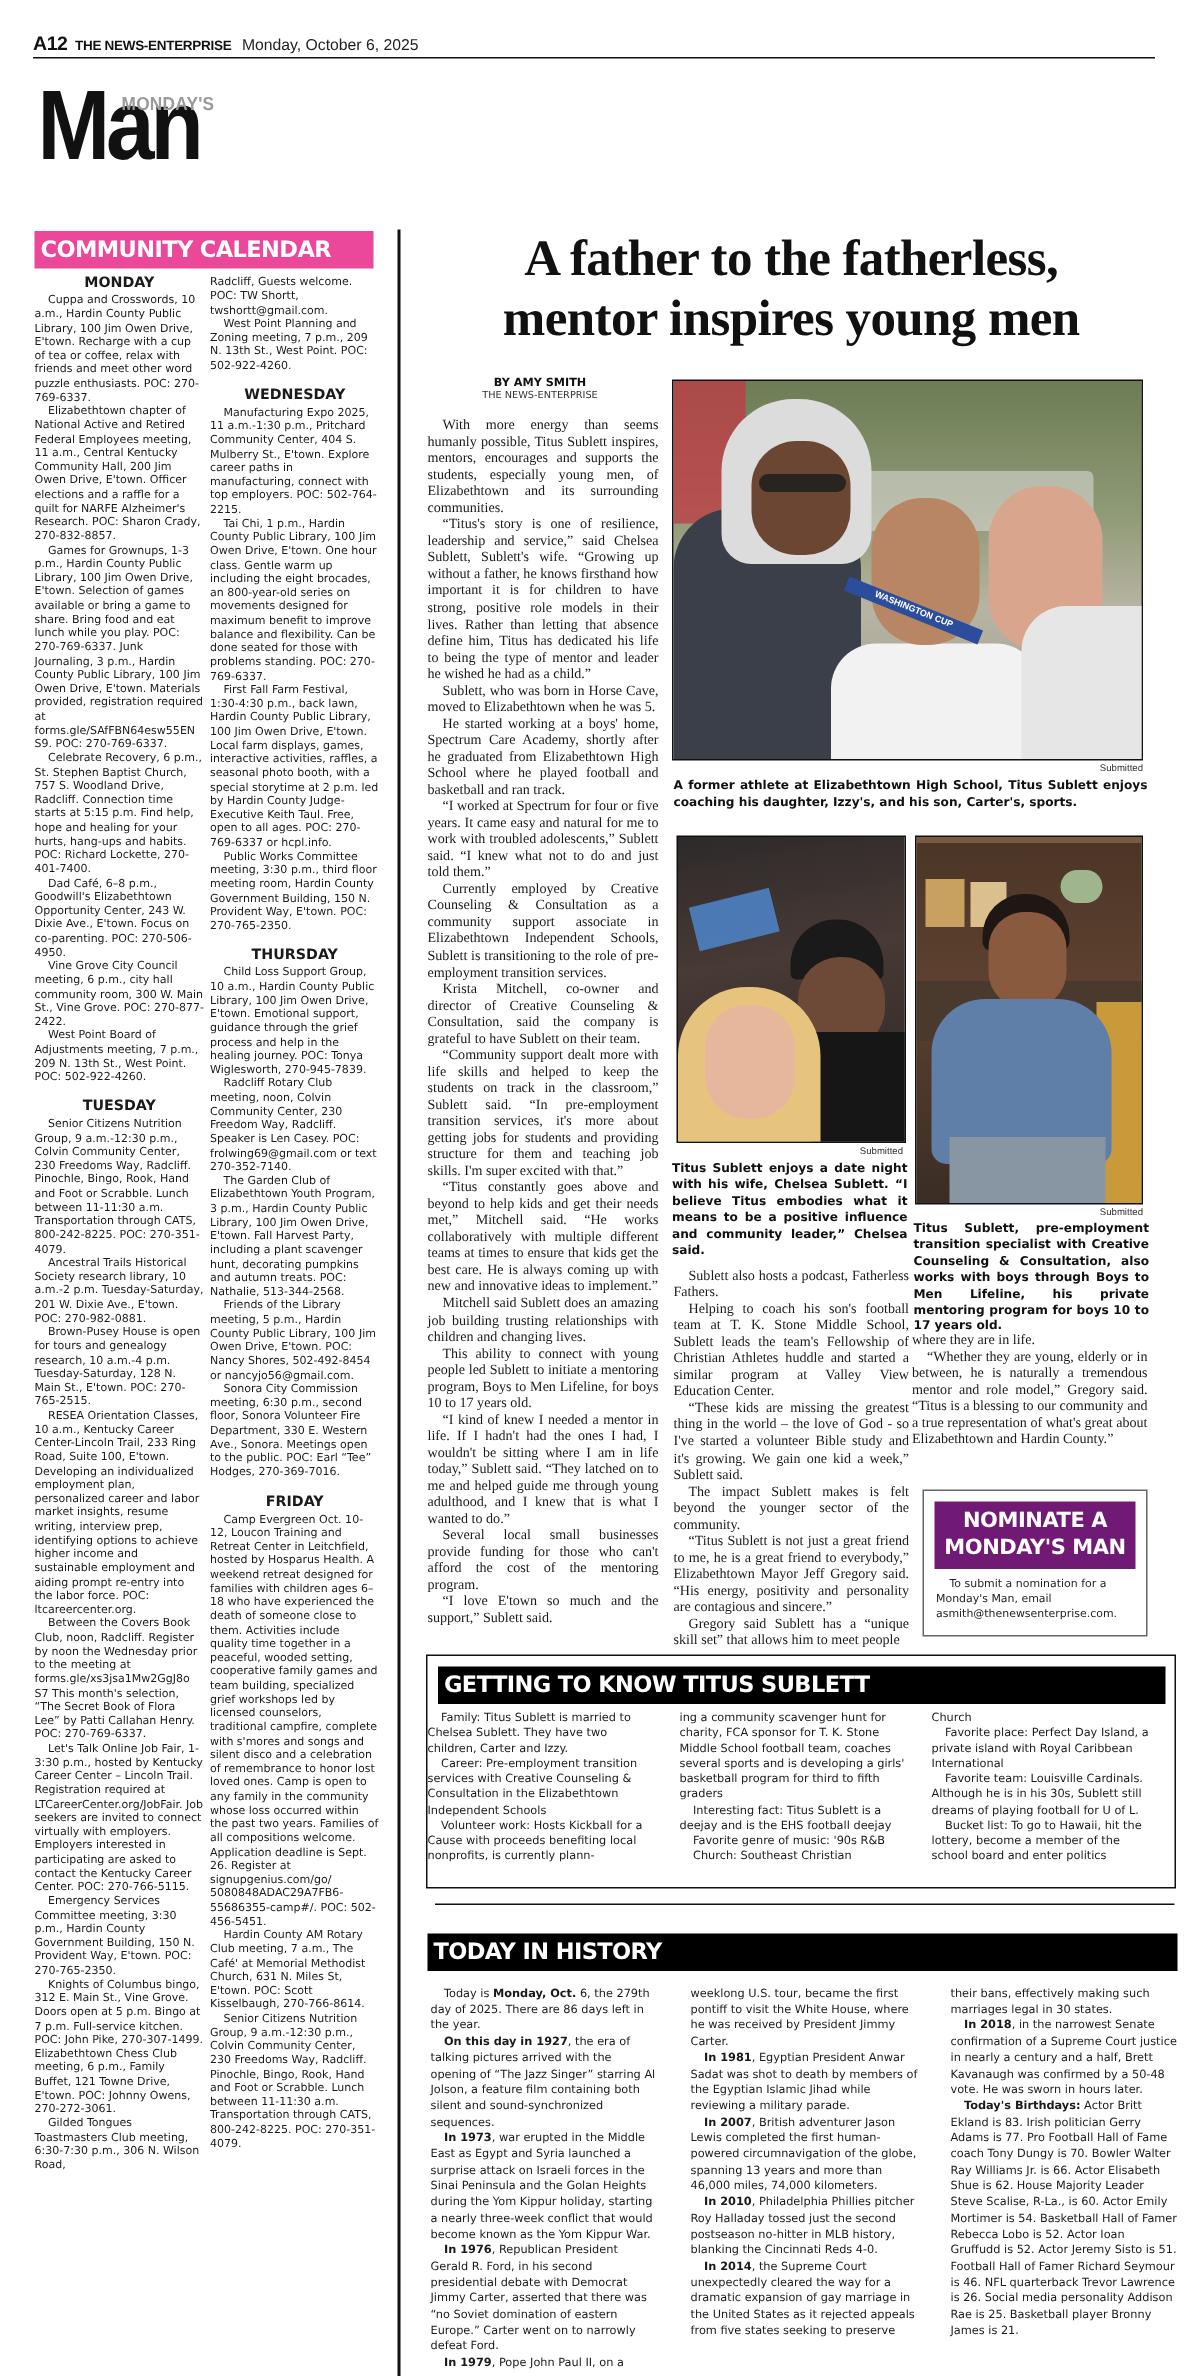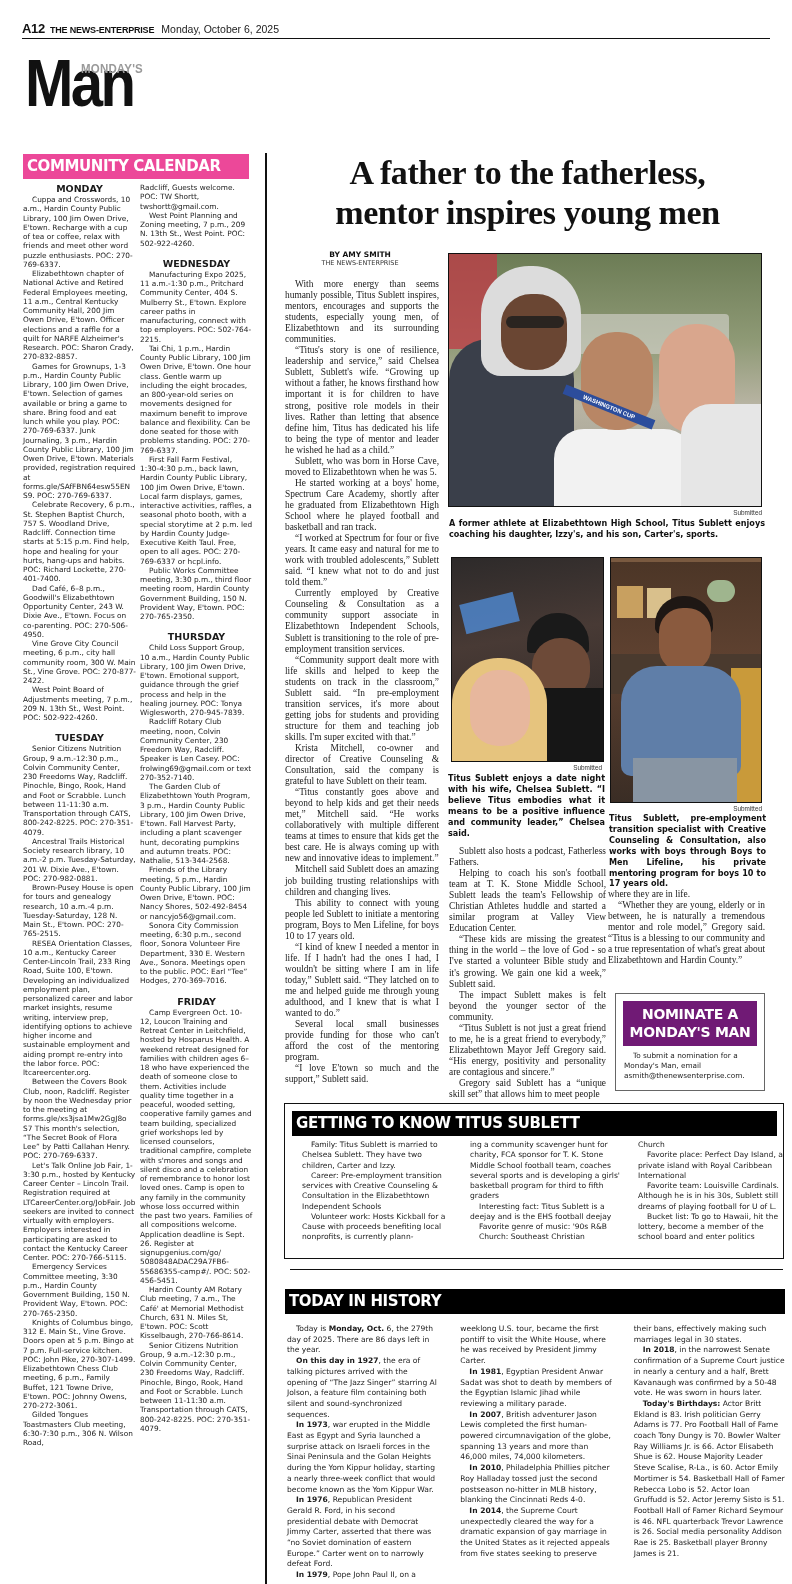--- a/index.html
+++ b/index.html
@@ -57,21 +57,21 @@
   .cap { position: absolute; font-weight: bold; font-size: 8.1px; line-height: 10.9px; color: #111; text-align: justify; }
 
   
   .nominate { position: absolute; left: 615px; top: 993px; width: 150px; height: 98px; border: 1px solid #666; }
   .nominate .band { position: absolute; left: 7px; top: 7px; width: 134px; height: 45px; background: #701a75; color: #fff; font-weight: bold; text-align: center; font-size: 14px; line-height: 18px; padding-top: 4px; letter-spacing: -0.3px; }
   .nominate .txt { position: absolute; left: 8px; top: 57px; width: 136px; font-size: 7.3px; line-height: 10px; color: #222; text-indent: 9px; }
 
   
   .gtk { position: absolute; left: 284px; top: 1103px; width: 500px; height: 156px; border: 1.3px solid #111; }
   .gtk .band { position: absolute; left: 7px; top: 7px; width: 485px; height: 25px; background: #000; color: #fff; font-weight: bold; font-size: 15px; line-height: 25px; padding-left: 4px; letter-spacing: -0.4px; }
-  .gtk .cols { position: absolute; left: 17px; top: 36px; width: 486px; display: flex; gap: 18px; }
+  .gtk .cols { position: absolute; left: 0; top: 36px; width: 486px; display: flex; gap: 18px; }
   .gtk .col { width: 157px; font-size: 7.55px; line-height: 10.25px; color: #1a1a1a; }
   .gtk .col p { text-indent: 9px; }
   .gtk .col p.cont { text-indent: 0; }
 
   .hrule { position: absolute; left: 290px; top: 1269px; width: 493px; height: 1.3px; background: #111; }
 
   
   .tih-band { position: absolute; left: 285px; top: 1289px; width: 500px; height: 25px; background: #000; color: #fff; font-weight: bold; font-size: 15px; line-height: 25px; padding-left: 4px; letter-spacing: -0.4px; }
   .tih-cols { position: absolute; left: 287px; top: 1324px; width: 498px; display: flex; gap: 22px; }
   .tih-col { width: 160px; font-size: 7.55px; line-height: 10.7px; color: #1a1a1a; }
@@ -148,22 +148,22 @@
   <div class="org">THE NEWS-ENTERPRISE</div>
 </div>
 
 <div class="body-col col-a">
   <p>With more energy than seems humanly possible, Titus Sublett inspires, mentors, encourages and supports the students, especially young men, of Elizabethtown and its surrounding communities.</p>
   <p>“Titus's story is one of resilience, leadership and service,” said Chelsea Sublett, Sublett's wife. “Growing up without a father, he knows firsthand how important it is for children to have strong, positive role models in their lives. Rather than letting that absence define him, Titus has dedicated his life to being the type of mentor and leader he wished he had as a child.”</p>
   <p>Sublett, who was born in Horse Cave, moved to Elizabethtown when he was 5.</p>
   <p>He started working at a boys' home, Spectrum Care Academy, shortly after he graduated from Elizabethtown High School where he played football and basketball and ran track.</p>
   <p>“I worked at Spectrum for four or five years. It came easy and natural for me to work with troubled adolescents,” Sublett said. “I knew what not to do and just told them.”</p>
   <p>Currently employed by Creative Counseling &amp; Consultation as a community support associate in Elizabethtown Independent Schools, Sublett is transitioning to the role of pre-employment transition services.</p>
+  <p>Krista Mitchell, co-owner and director of Creative Counseling &amp; Consultation, said the company is grateful to have Sublett on their team.</p>
   <p>“Community support dealt more with life skills and helped to keep the students on track in the classroom,” Sublett said. “In pre-employment transition services, it's more about getting jobs for students and providing structure for them and teaching job skills. I'm super excited with that.”</p>
-  <p>Krista Mitchell, co-owner and director of Creative Counseling &amp; Consultation, said the company is grateful to have Sublett on their team.</p>
   <p>“Titus constantly goes above and beyond to help kids and get their needs met,” Mitchell said. “He works collaboratively with multiple different teams at times to ensure that kids get the best care. He is always coming up with new and innovative ideas to implement.”</p>
   <p>Mitchell said Sublett does an amazing job building trusting relationships with children and changing lives.</p>
   <p>This ability to connect with young people led Sublett to initiate a mentoring program, Boys to Men Lifeline, for boys 10 to 17 years old.</p>
   <p>“I kind of knew I needed a mentor in life. If I hadn't had the ones I had, I wouldn't be sitting where I am in life today,” Sublett said. “They latched on to me and helped guide me through young adulthood, and I knew that is what I wanted to do.”</p>
   <p>Several local small businesses provide funding for those who can't afford the cost of the mentoring program.</p>
   <p>“I love E'town so much and the support,” Sublett said.</p>
 </div>
 
 <div class="photo photo1">
   <div class="shape" style="left:0;top:0;width:48px;height:95px;background:#c03a46;opacity:.75;"></div>

